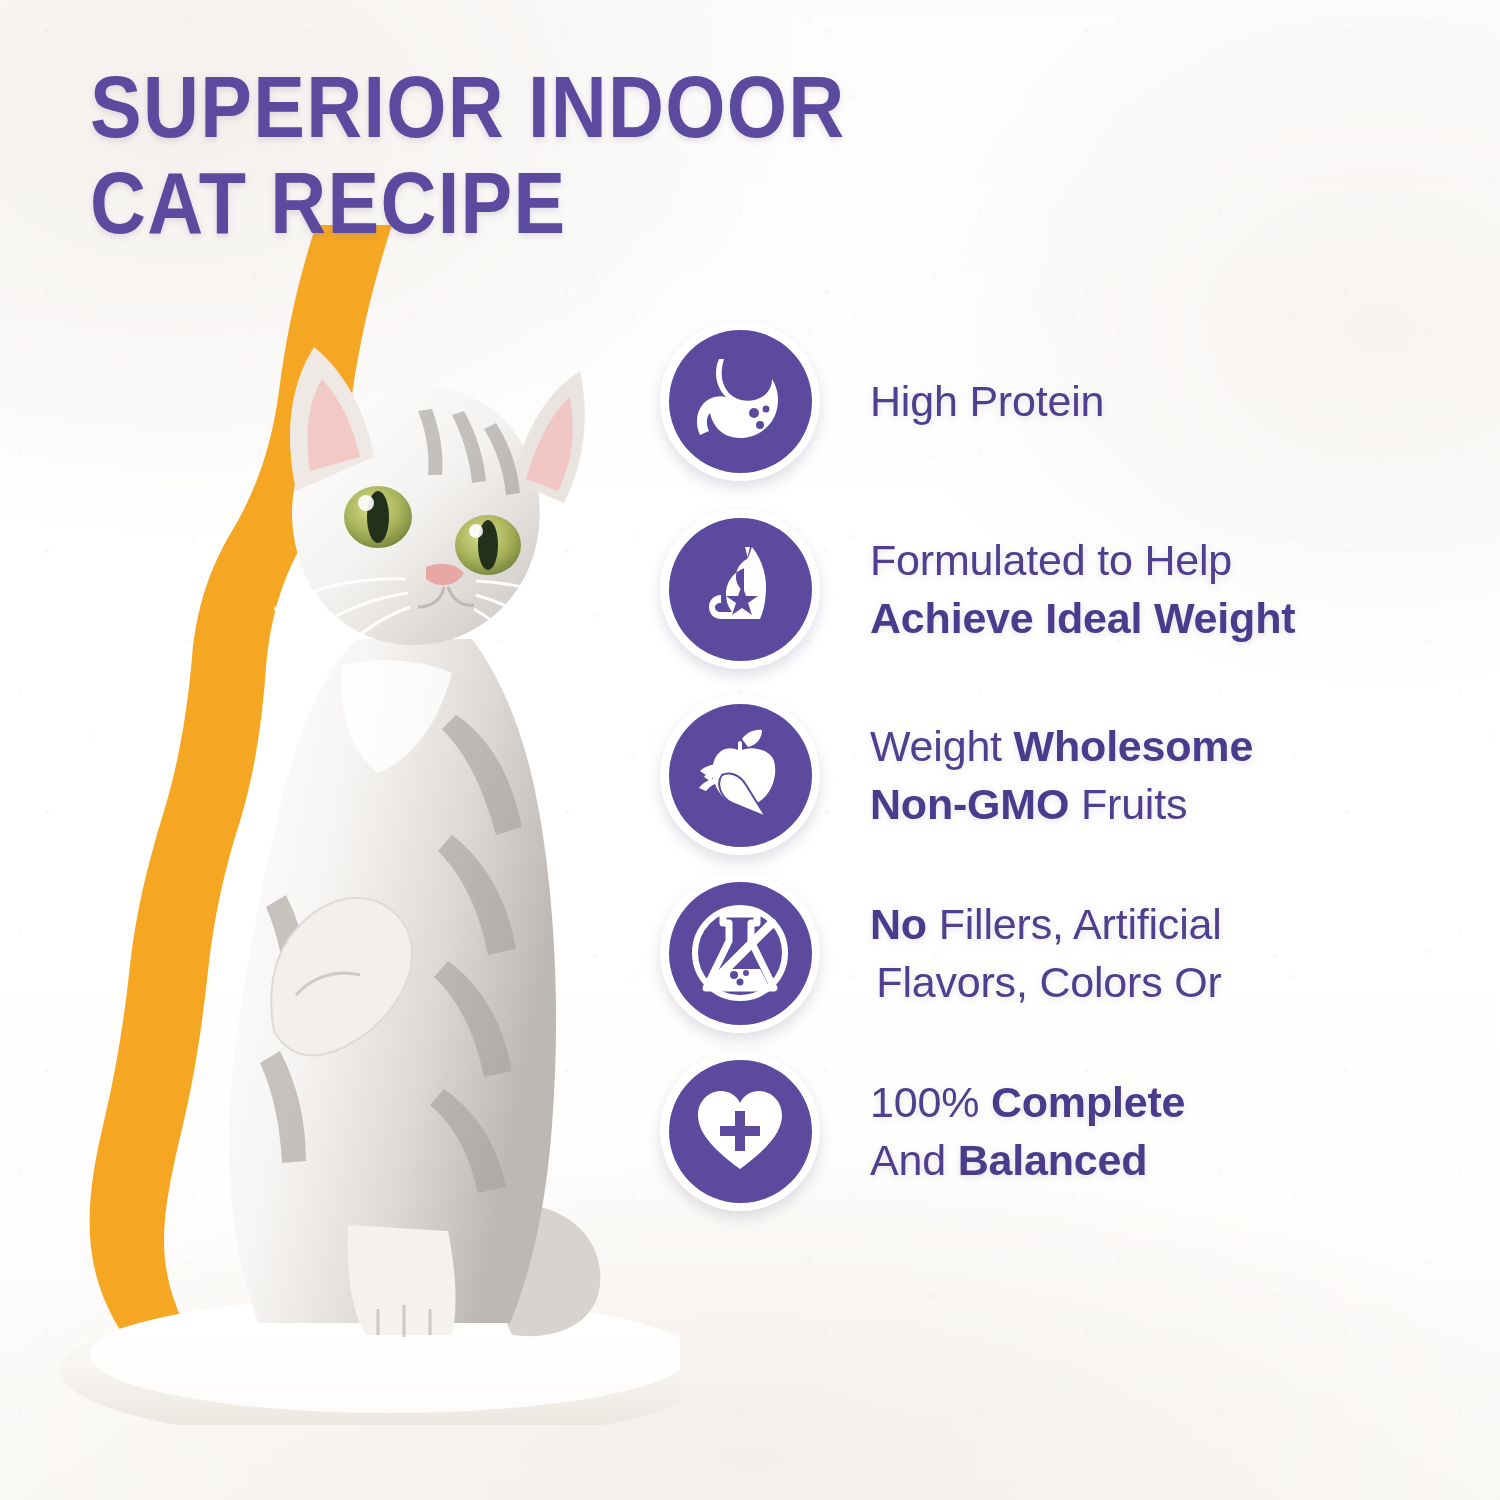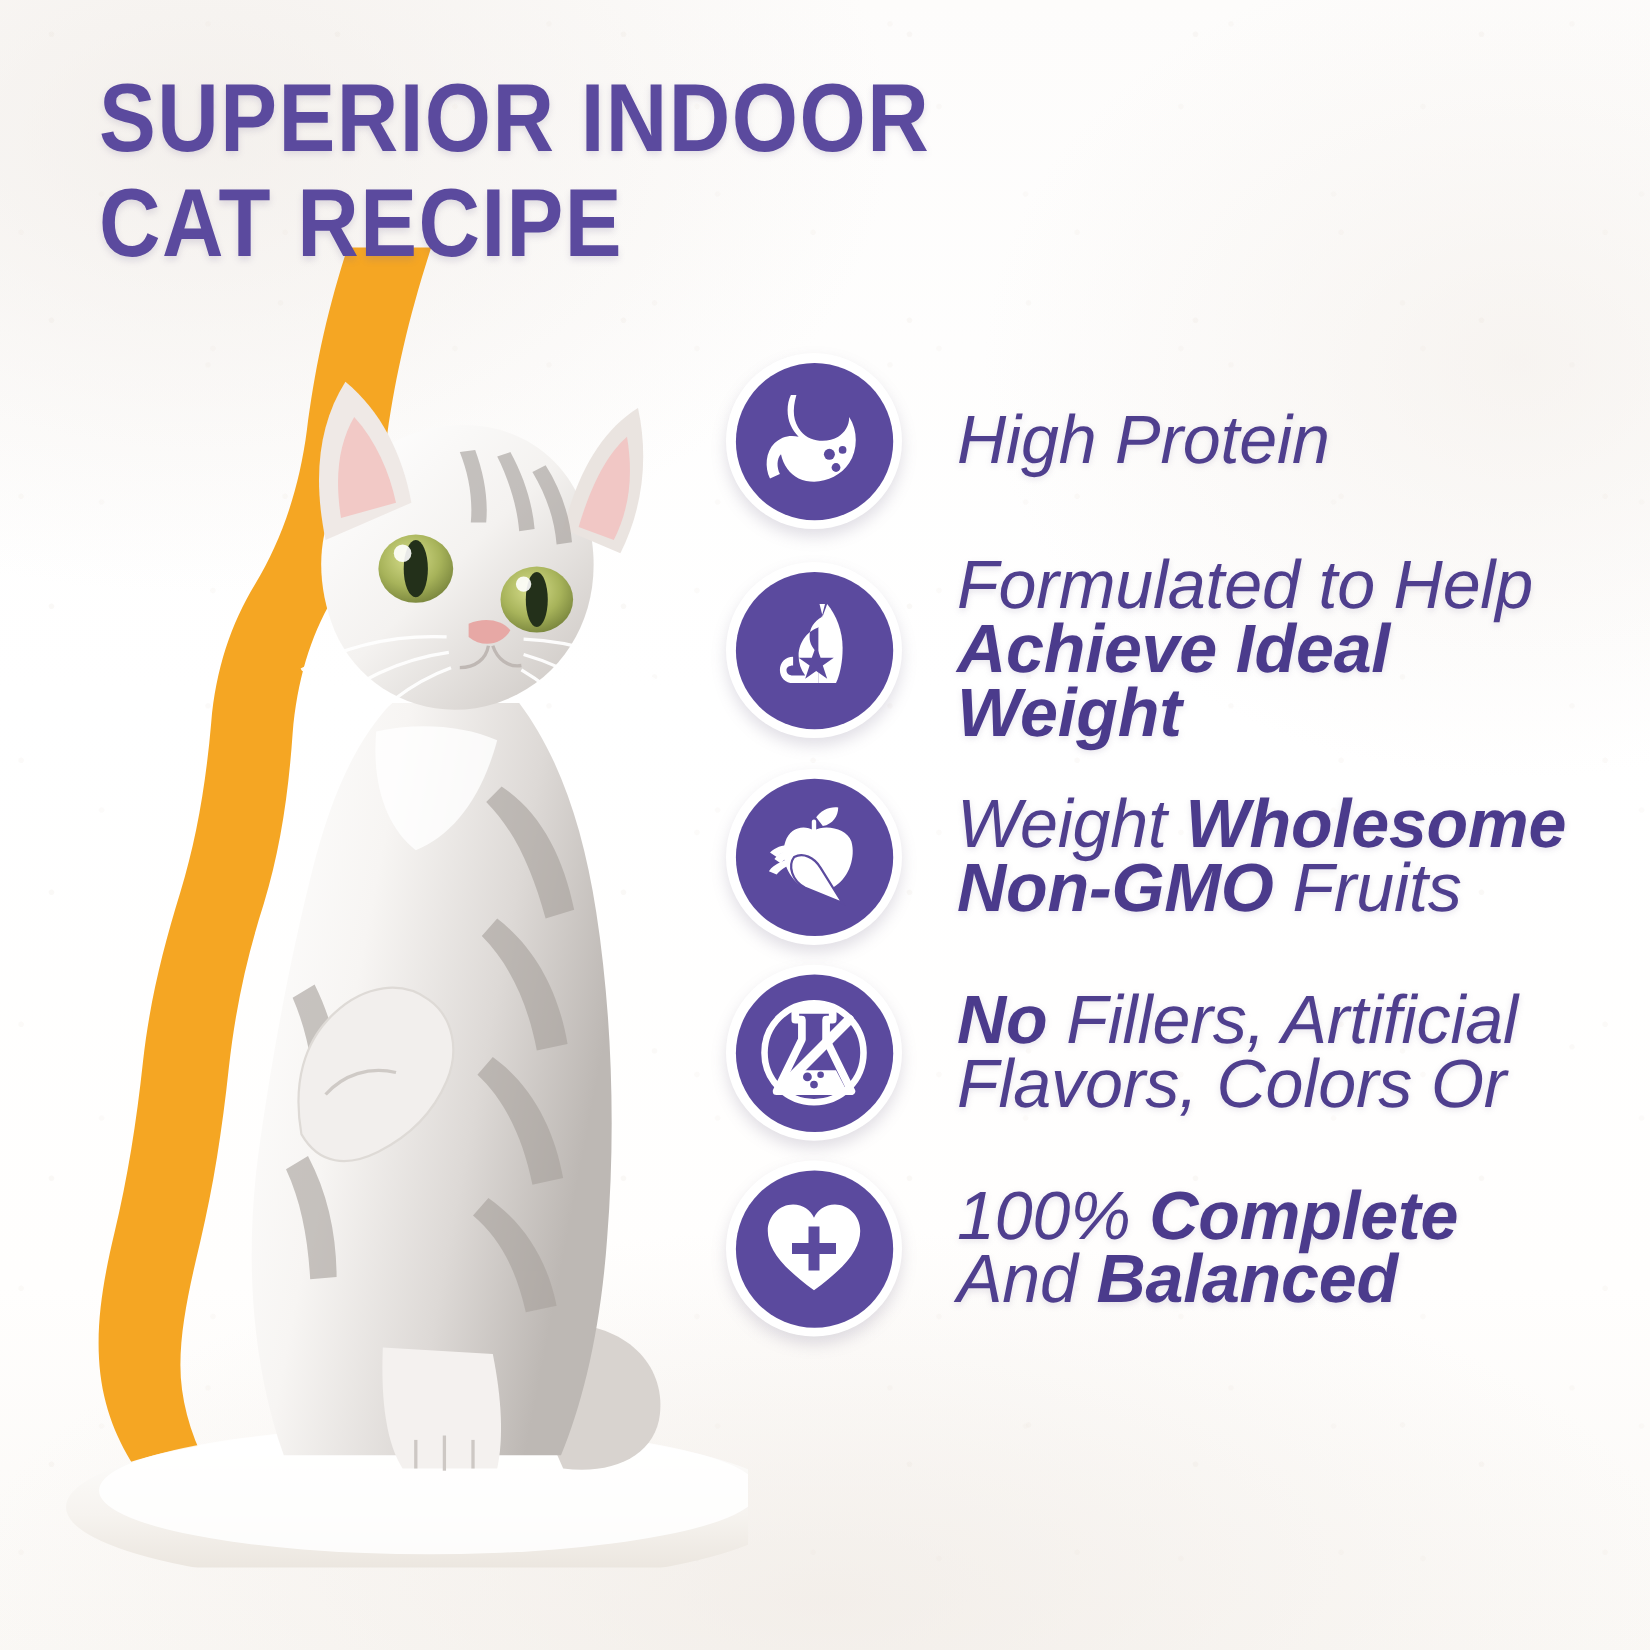--- a/index.html
+++ b/index.html
@@ -105,35 +105,34 @@
     border-radius: 50%;
     background: #5B4A9E;
     display: flex;
     align-items: center;
     justify-content: center;
   }
   .icon-inner svg { width: 100px; height: 100px; display: block; }
 
   .feature-text {
     font-family: "Liberation Sans", sans-serif;
-    font-size: 62px;
+    font-size: 43px;
     line-height: 58px;
     color: #4F3F8E;
     letter-spacing: -0.2px;
     text-shadow: 0 2px 6px rgba(140,130,165,.22);
-    font-style: italic;
   }
   .feature-text b { font-weight: 700; color: #4B3B8C; }
   .feature-text span.reg { font-weight: 400; }
 
   
   .row-1 { margin-bottom: 18px; }
   .row-2 { margin-bottom: 16px; }
   .row-3 { margin-bottom: 8px; }
-  .row-4 { margin-bottom: 8px; }
+  .row-4 { margin-bottom: 8px; text-align: right; }
   .row-5 { margin-bottom: 0; }
 </style>
 </head>
 <body>
 
 <div class="canvas">
   <div class="bg-texture"></div>
 
   <div class="title-block">
     <span class="title-line">SUPERIOR INDOOR</span>

